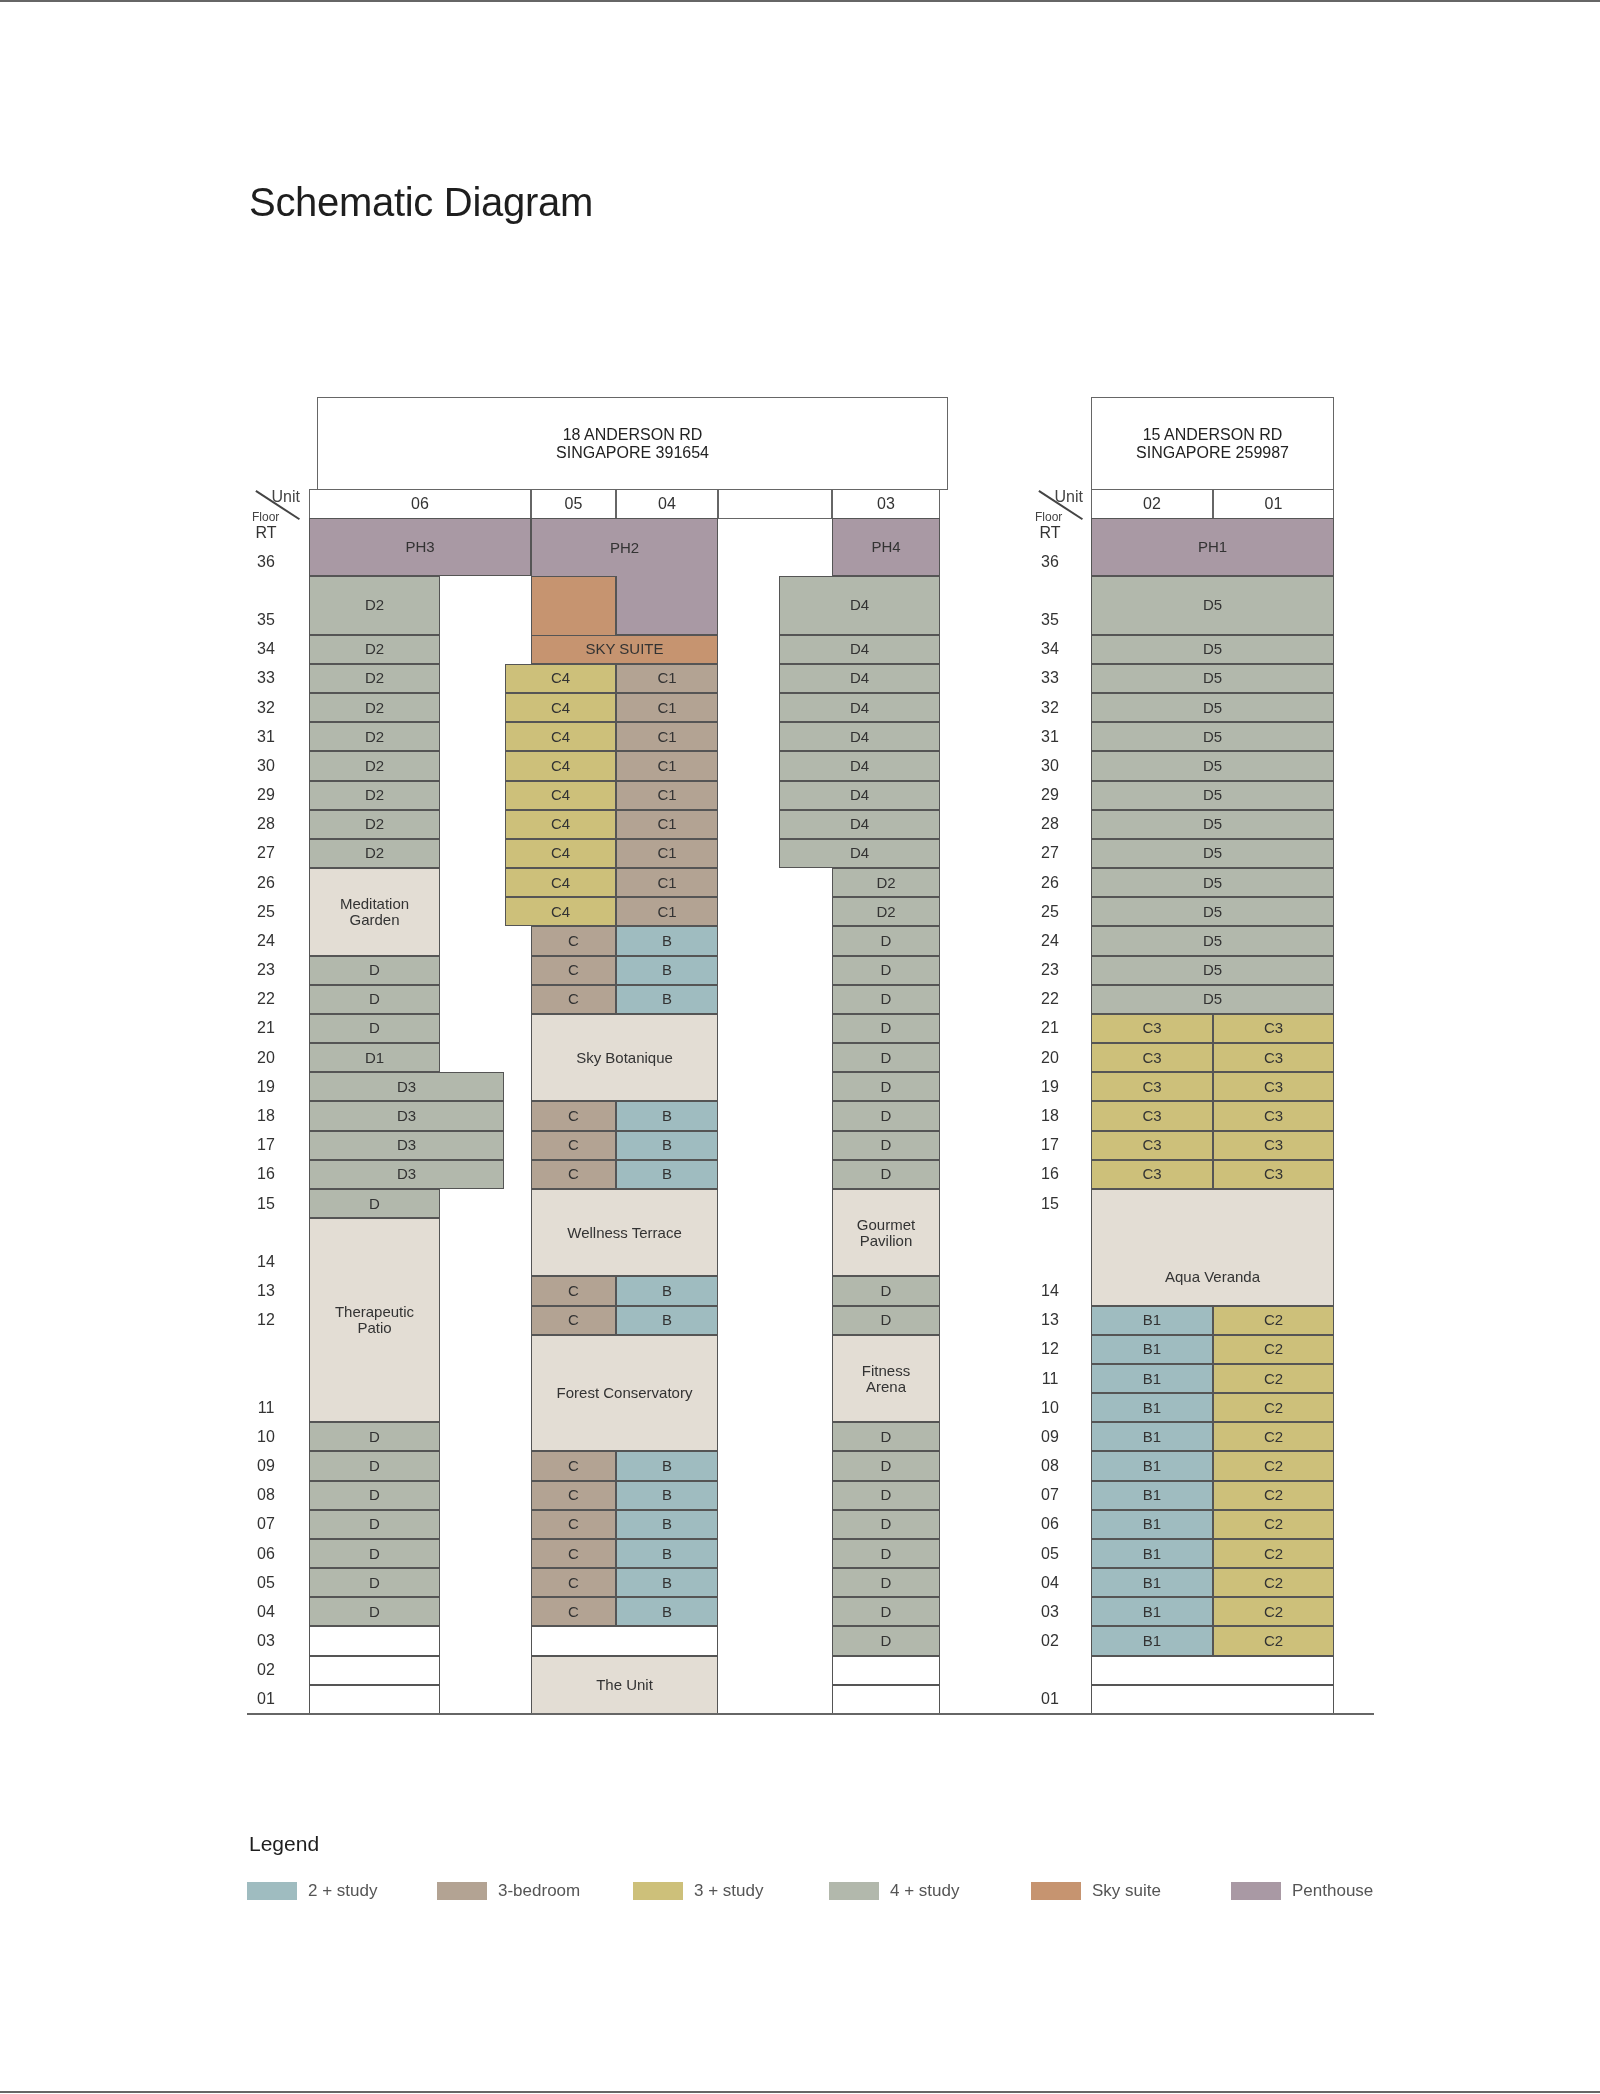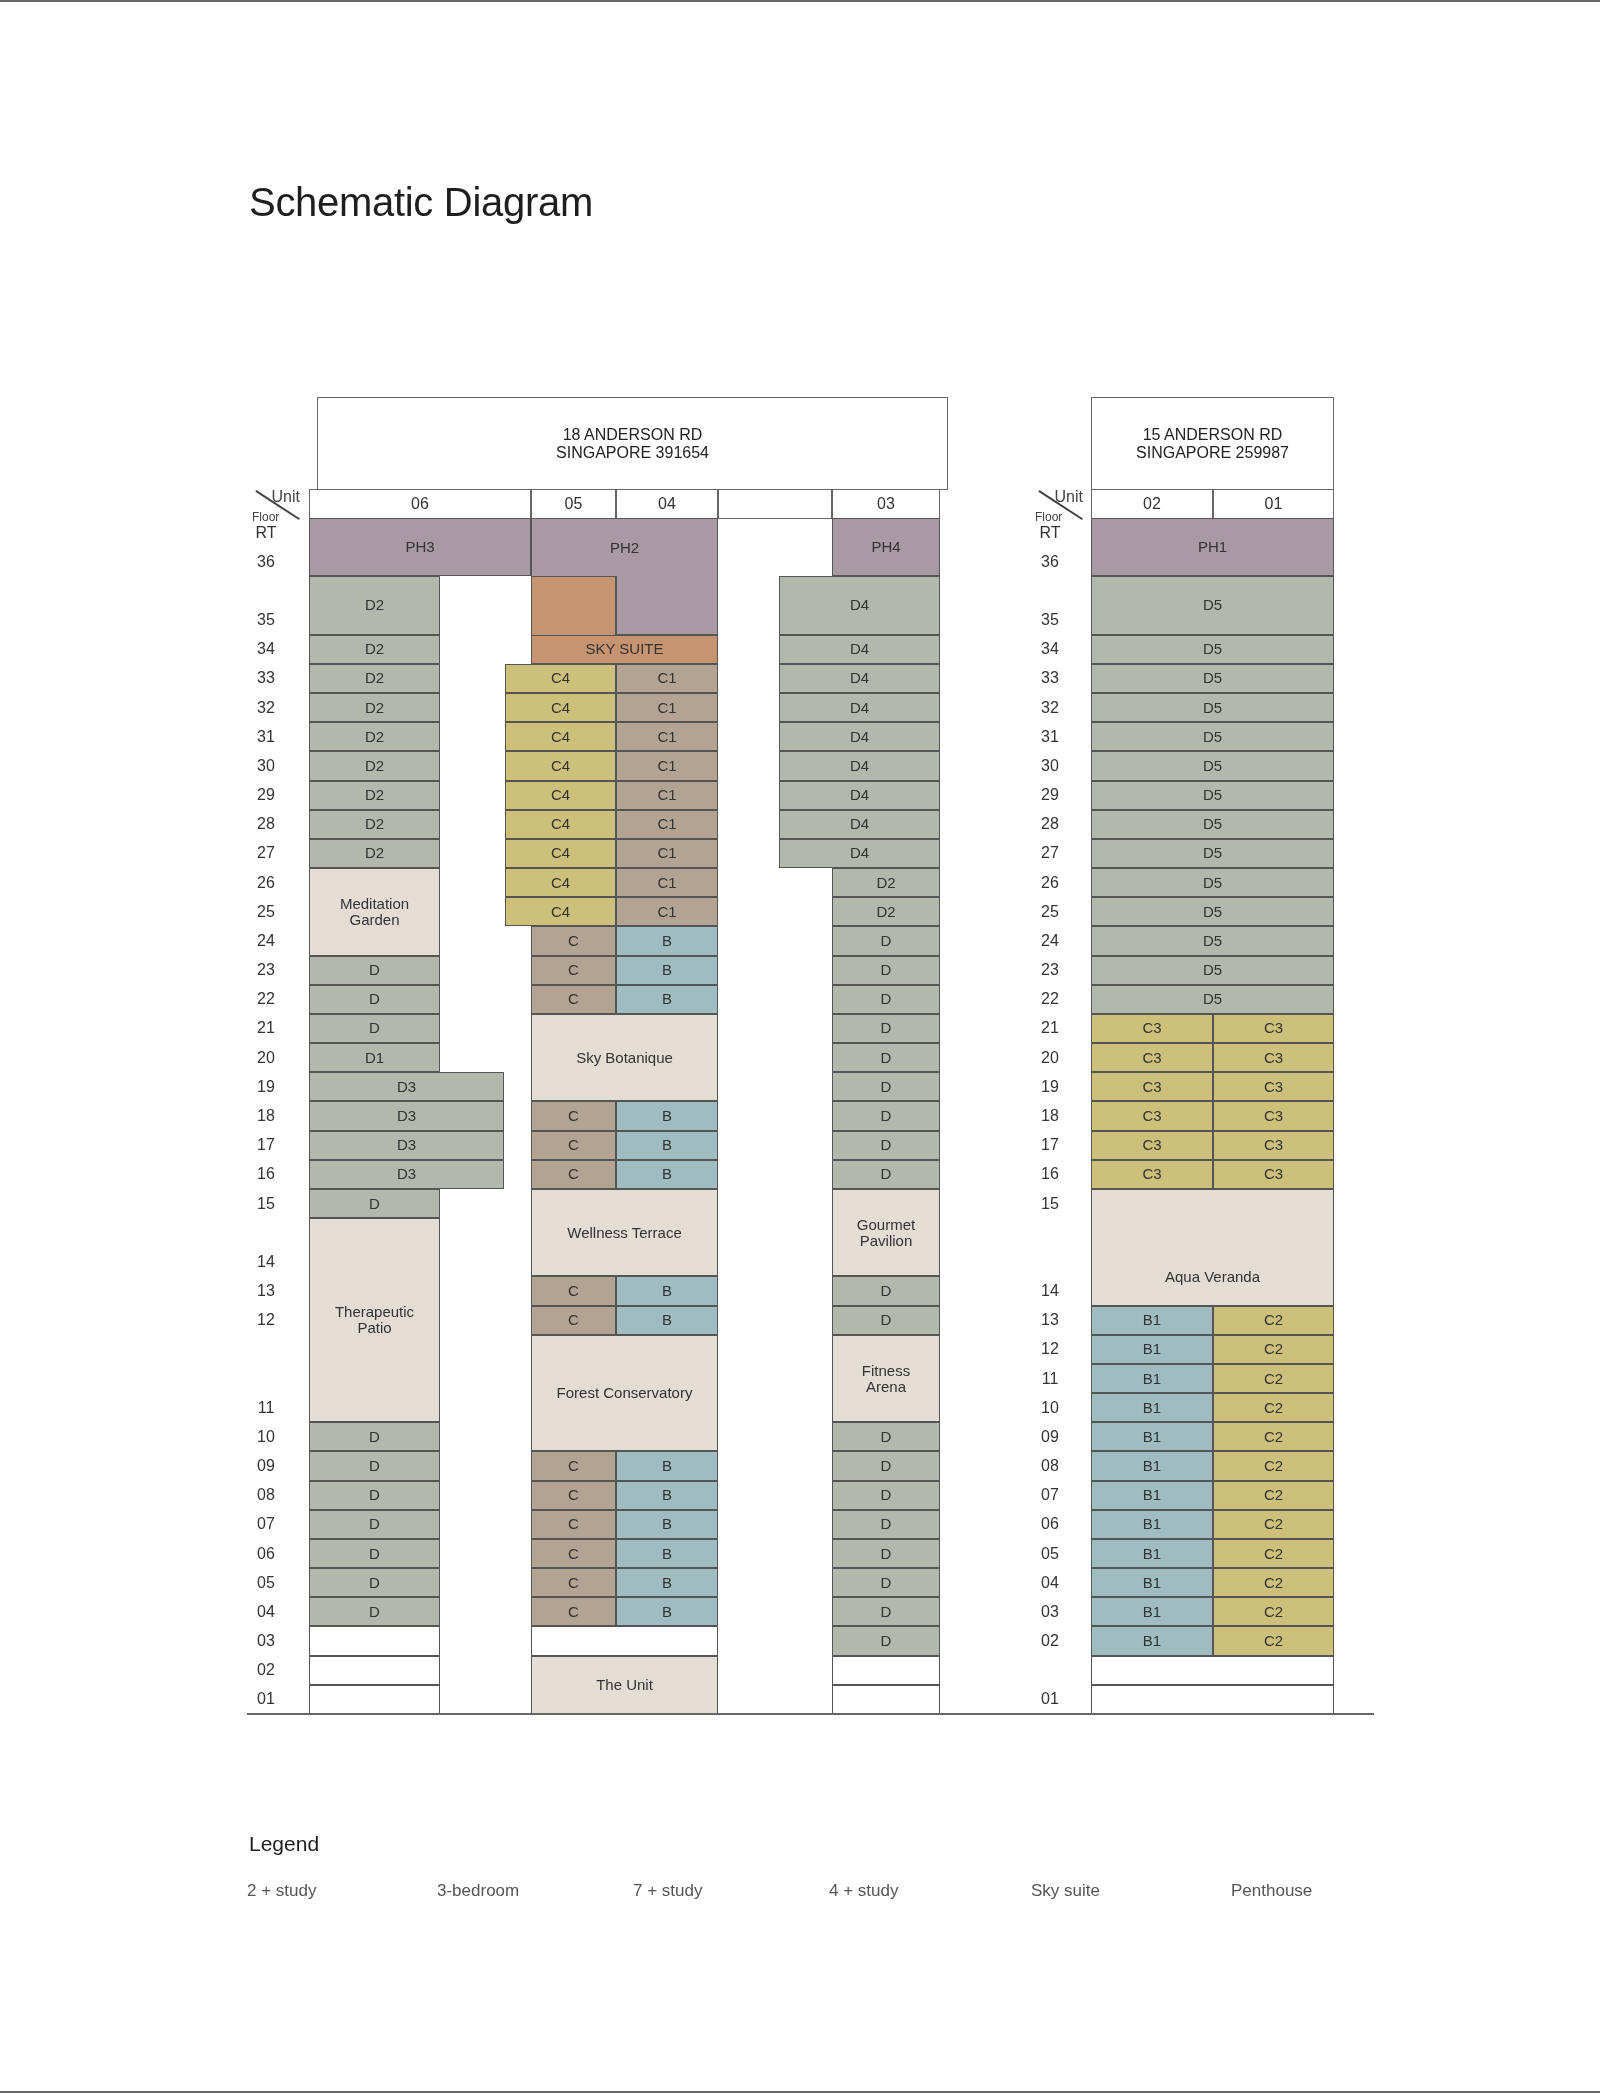--- a/index.html
+++ b/index.html
@@ -14,21 +14,21 @@
          align-items:center; justify-content:center; text-align:center; font-size:16px; color:#222; line-height:18px; }
   .unit { position:absolute; box-sizing:border-box; border:1.5px solid #666; background:#fff; display:flex;
           align-items:center; justify-content:center; font-size:16px; color:#333; }
   .flr { position:absolute; width:50px; text-align:center; font-size:16px; color:#333; }
   .corner { position:absolute; width:52px; height:36px; }
   .corner .u { position:absolute; right:2px; top:0; font-size:16px; color:#444; }
   .corner .f { position:absolute; left:2px; bottom:0; font-size:12px; color:#444; }
   .corner .diag { position:absolute; left:6px; top:17px; width:52px; height:1.5px; background:#444; transform:rotate(33deg); transform-origin:left center; top:2px; }
   .baseline { position:absolute; height:2px; background:#666; }
   .legend-title { position:absolute; left:249px; top:1832px; font-size:21px; color:#1e1e1e; }
-  .lg-item { position:absolute; top:1881px; height:20px; display:flex; align-items:center;flex-direction:column; }
+  .lg-item { position:absolute; top:1881px; height:20px; display:flex; align-items:center; }
   .lg-sw { width:50px; height:18px; margin-right:11px; }
   .lg-lbl { font-size:17px; color:#555; }
   .ph { background:#a999a4; } .d { background:#b2b8ac; } .c4 { background:#cdc07a; }
   .c1 { background:#b3a393; } .b { background:#9fbcc0; } .sky { background:#c69470; }
   .am { background:#e3ddd4; } .wh { background:#fff; }
 </style>
 </head>
 <body>
 
 <div class="topline"></div>
@@ -321,21 +321,21 @@
     <div class="lg-item" style="left: 247px;">
       <span class="lg-sw" style="background:#9fbcc0"></span>
       <span class="lg-lbl">2 + study</span>
     </div>
     <div class="lg-item" style="left: 437px;">
       <span class="lg-sw" style="background:#b3a393"></span>
       <span class="lg-lbl">3-bedroom</span>
     </div>
     <div class="lg-item" style="left: 633px;">
       <span class="lg-sw" style="background:#cdc07a"></span>
-      <span class="lg-lbl">7 + study</span>
+      <span class="lg-lbl">3 + study</span>
     </div>
     <div class="lg-item" style="left: 829px;">
       <span class="lg-sw" style="background:#b2b8ac"></span>
       <span class="lg-lbl">4 + study</span>
     </div>
     <div class="lg-item" style="left: 1031px;">
       <span class="lg-sw" style="background:#c69470"></span>
       <span class="lg-lbl">Sky suite</span>
     </div>
     <div class="lg-item" style="left: 1231px;">

